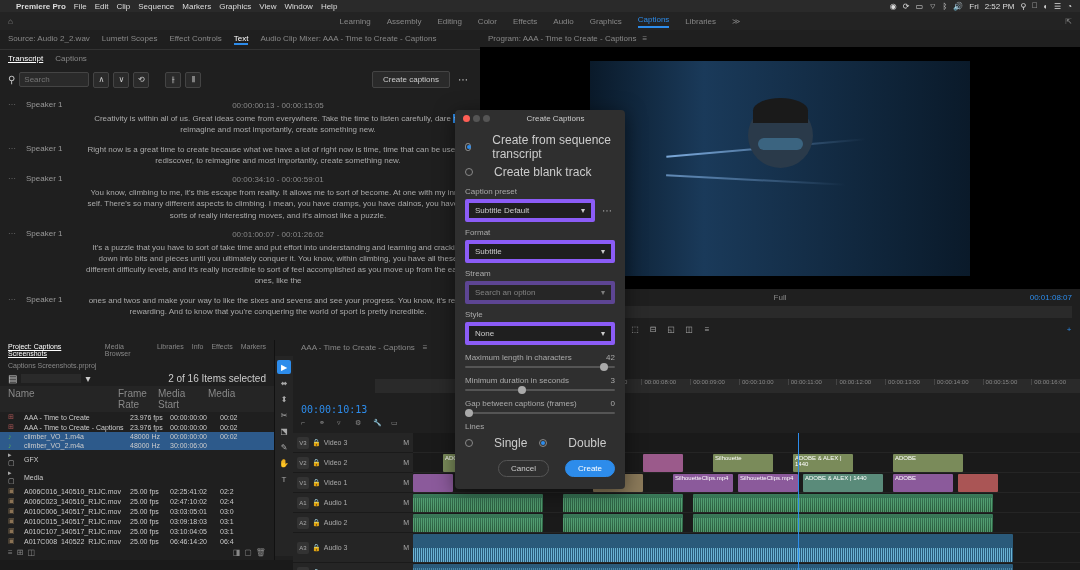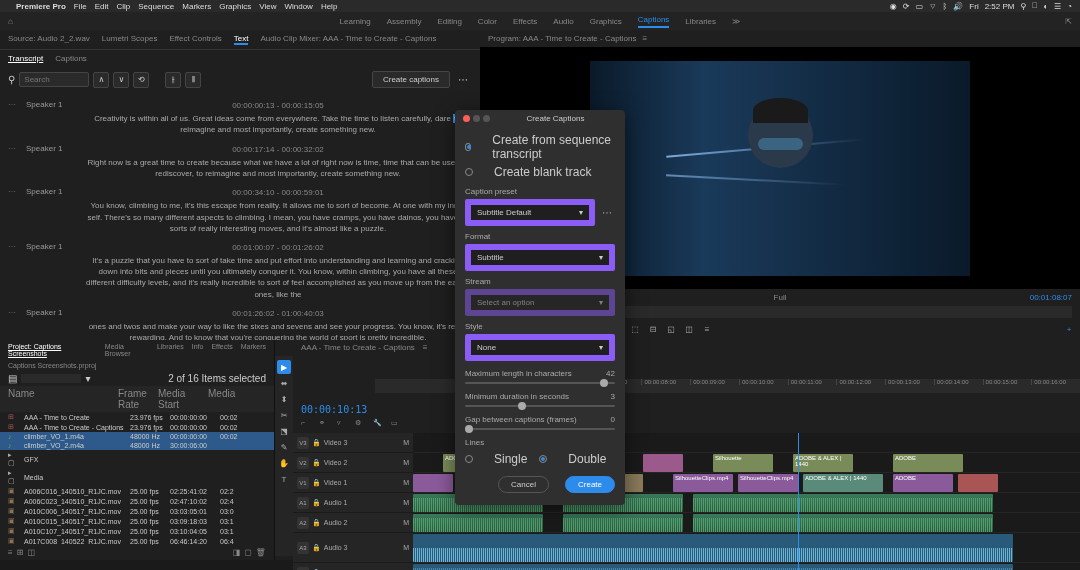--- a/index.html
+++ b/index.html
@@ -132,21 +132,21 @@
     .modal-header { display: flex; align-items: center; padding: 4px 8px; gap: 4px; }
     .traffic-lights { display: flex; gap: 3px; }
     .tl-dot { width: 7px; height: 7px; border-radius: 50%; }
     .tl-red { background: #ff5f56; }
     .modal-title { flex: 1; text-align: center; font-size: 8px; color: #ccc; }
     .modal-body { padding: 4px 10px; }
     .radio-row { display: flex; align-items: center; gap: 21px; font-size: 12px; color: #ccc; padding: 2px 0; }
     .radio { width: 8px; height: 8px; border: 1px solid #888; border-radius: 50%; position: relative; }
     .radio.checked::after { content: ''; position: absolute; top: 1px; left: 1px; width: 4px; height: 4px; background: #2d8ceb; border-radius: 50%; }
     .modal-label { font-size: 8px; color: #aaa; margin: 6px 0 3px; }
-    .modal-select { background: #1f1f1f; border: 6px solid #8b5cf6; border-radius: 2px; padding: 3px 6px; font-size: 8px; color: #ccc; display: flex; justify-content: space-between; align-items: center; }
+    .modal-select { background: #1f1f1f; border: 4px solid #8b5cf6; border-radius: 2px; padding: 3px 6px; font-size: 8px; color: #ccc; display: flex; justify-content: space-between; align-items: center; }
     .modal-select.disabled { opacity: 0.5; }
     .select-row { display: flex; gap: 4px; align-items: center; }
     .more-btn { width: 16px; font-size: 10px; color: #aaa; text-align: center; }
     .slider-row { display: flex; justify-content: space-between; font-size: 8px; color: #aaa; align-items: center; }
     .slider-track { height: 2px; background: #555; border-radius: 1px; position: relative; margin: 4px 0 8px; }
     .slider-thumb { position: absolute; width: 8px; height: 8px; background: #aaa; border-radius: 50%; top: -3px; }
     .modal-footer { display: flex; gap: 16px; justify-content: flex-end; padding: 4px 10px; }
     .btn { padding: 3px 12px; border-radius: 10px; font-size: 8px; border: 1px solid #555; cursor: pointer; }
     .btn-cancel { background: transparent; color: #ccc; }
     .btn-primary { background: #2d8ceb; color: #fff; border-color: #2d8ceb; }
@@ -237,21 +237,20 @@
     <span class="speaker-col">Speaker 1</span>
     <div class="transcript-content">
       <div class="timecode">00:00:00:13 - 00:00:15:05</div>
       <div>Creativity is within all of us. Great ideas come from everywhere. Take the time to listen carefully, dare <span class="highlight-word">to</span> reimagine and most importantly, create something new.</div>
     </div>
         </div>
         <div class="transcript-row">
     <span class="drag-handle">⋯</span>
     <span class="speaker-col">Speaker 1</span>
     <div class="transcript-content">
-      <div class="timecode">00:00:17:14 - 00:00:32:02</div>
       <div>Right now is a great time to create because what we have a lot of right now is time, time that can be used to rediscover, to reimagine and most importantly, create something new.</div>
     </div>
         </div>
         <div class="transcript-row">
     <span class="drag-handle">⋯</span>
     <span class="speaker-col">Speaker 1</span>
     <div class="transcript-content">
       <div class="timecode">00:00:34:10 - 00:00:59:01</div>
       <div>You know, climbing to me, it's this escape from reality. It allows me to sort of become. At one with my inner self. There's so many different aspects to climbing. I mean, you have cramps, you have dainos, you have all sorts of really interesting moves, and it's almost like a puzzle.</div>
     </div>
@@ -261,21 +260,20 @@
     <span class="speaker-col">Speaker 1</span>
     <div class="transcript-content">
       <div class="timecode">00:01:00:07 - 00:01:26:02</div>
       <div>It's a puzzle that you have to sort of take time and put effort into understanding and learning and cracking down into bits and pieces until you ultimately conquer it. You know, within climbing, you have all these different difficulty levels, and it's really incredible to sort of feel accomplished as you move up from the earlier ones, like the</div>
     </div>
         </div>
         <div class="transcript-row">
     <span class="drag-handle">⋯</span>
     <span class="speaker-col">Speaker 1</span>
     <div class="transcript-content">
-      <div class="timecode">00:01:26:02 - 01:00:40:03</div>
       <div>ones and twos and make your way to like the sixes and sevens and see your progress. You know, it's really rewarding. And to know that you're conquering the world of sport is pretty incredible.</div>
     </div>
         </div>
       </div>
   </div>
 
   <div class="program-panel">
     <div class="program-header">
       <span>Program: AAA - Time to Create - Captions</span>
       <span>≡</span>
@@ -625,21 +623,21 @@
       </div>
 
       <div class="modal-label">Format</div>
       <div class="modal-select">
         <span>Subtitle</span>
         <span>▾</span>
       </div>
 
       <div class="modal-label">Stream</div>
       <div class="modal-select disabled">
-        <span>Select an option</span>
+        <span>Search an option</span>
         <span>▾</span>
       </div>
 
       <div class="modal-label">Style</div>
       <div class="modal-select">
         <span>None</span>
         <span>▾</span>
       </div>
 
       <div class="slider-row" style="margin-top:8px">

